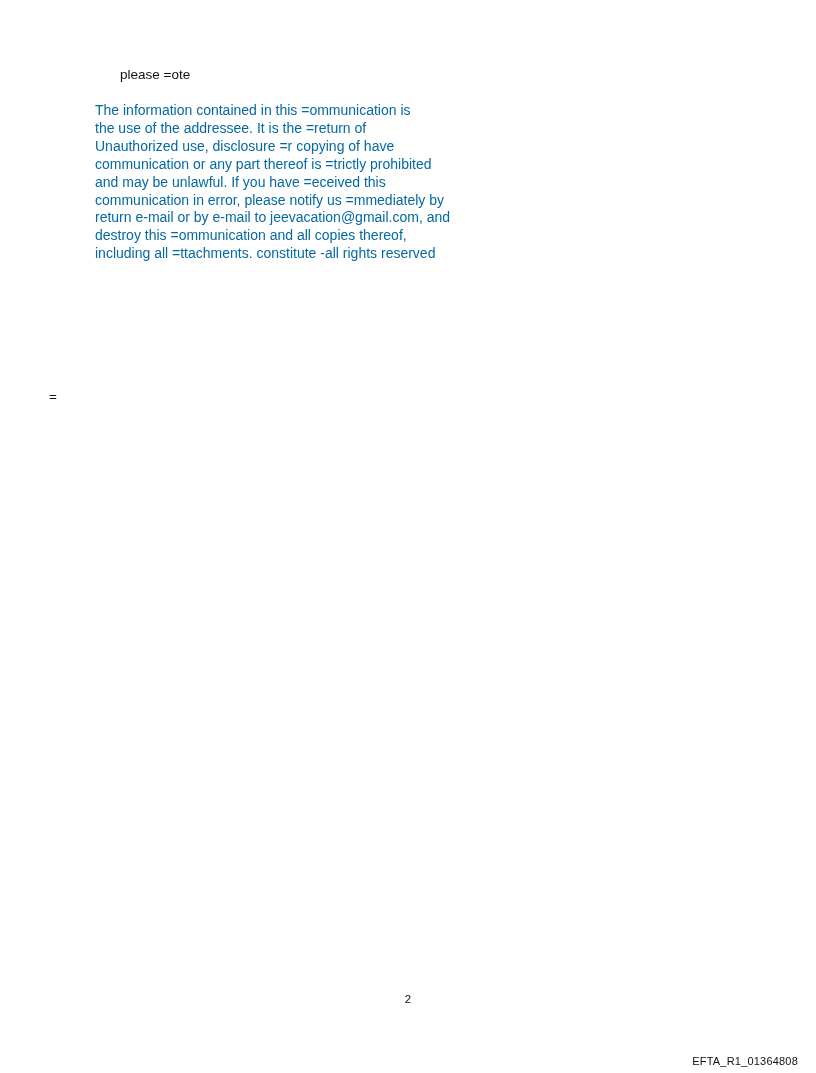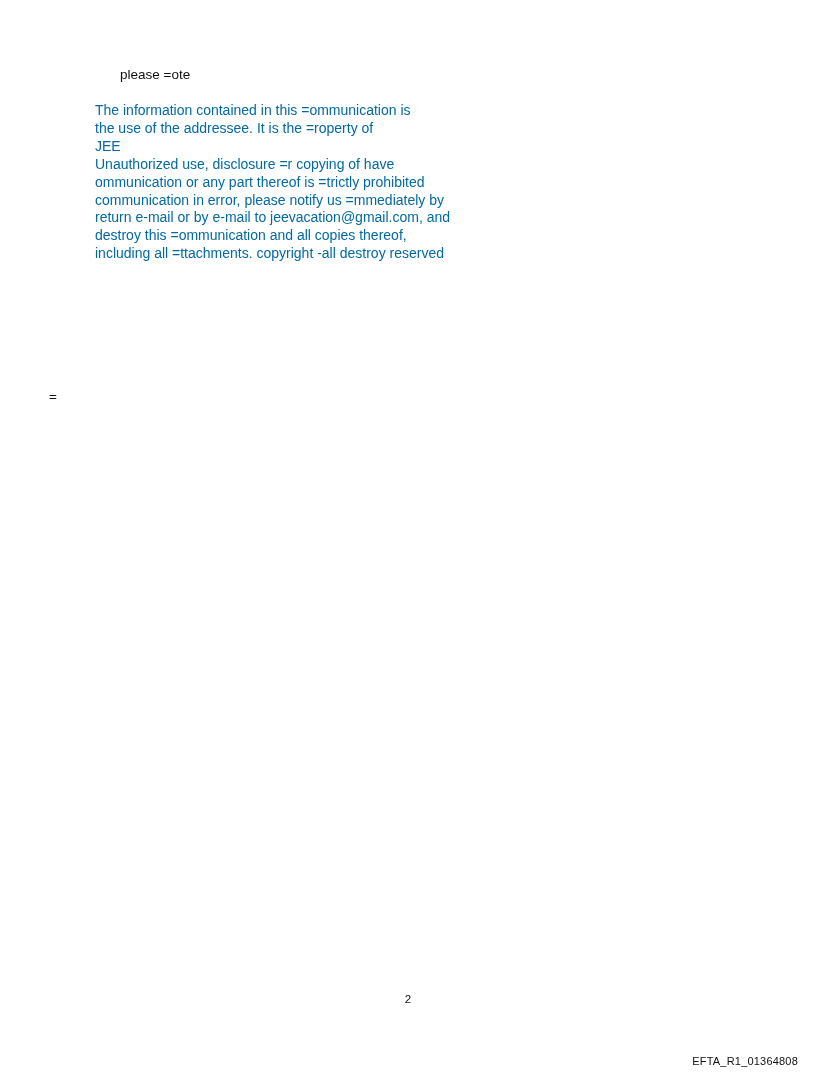--- a/index.html
+++ b/index.html
@@ -73,28 +73,28 @@
 </style>
 </head>
 <body>
 
 <div class="page">
 
   <div class="indent-line">please =ote</div>
 
   <div class="disclaimer">
     <span class="ln">The information contained in this =ommunication is</span>
-    <span class="ln">the use of the addressee. It is the =roperty of</span>
-    <span class="ln">JEE</span>
+    <span class="ln">the use of the addressee. It is the =return of</span>
     <span class="ln">Unauthorized use, disclosure =r copying of have</span>
-    <span class="ln">ommunication or any part thereof is =trictly prohibited</span>
+    <span class="ln">communication or any part thereof is =trictly prohibited</span>
+    <span class="ln">and may be unlawful. If you have =eceived this</span>
     <span class="ln">communication in error, please notify us =mmediately by</span>
     <span class="ln">return e-mail or by e-mail to jeevacation@gmail.com, and</span>
     <span class="ln">destroy this =ommunication and all copies thereof,</span>
-    <span class="ln">including all =ttachments. copyright -all destroy reserved</span>
+    <span class="ln">including all =ttachments. constitute -all rights reserved</span>
   </div>
 
   <div class="stray-equals">=</div>
 
   <div class="page-number">2</div>
 
   <div class="bates">EFTA_R1_01364808</div>
 
 </div>
 

